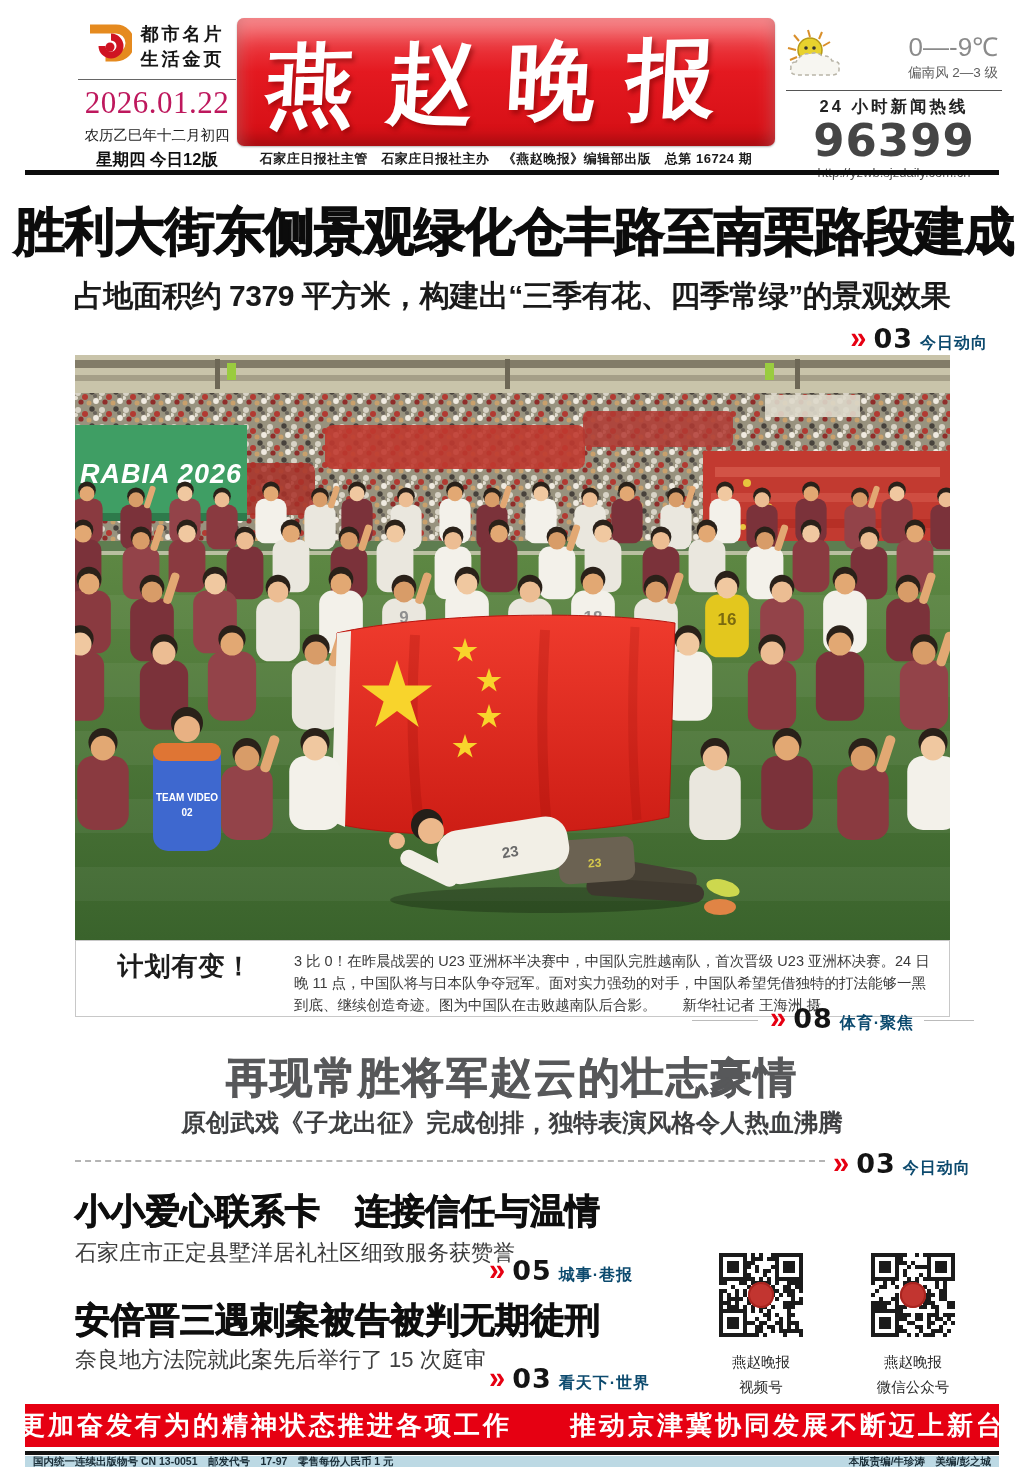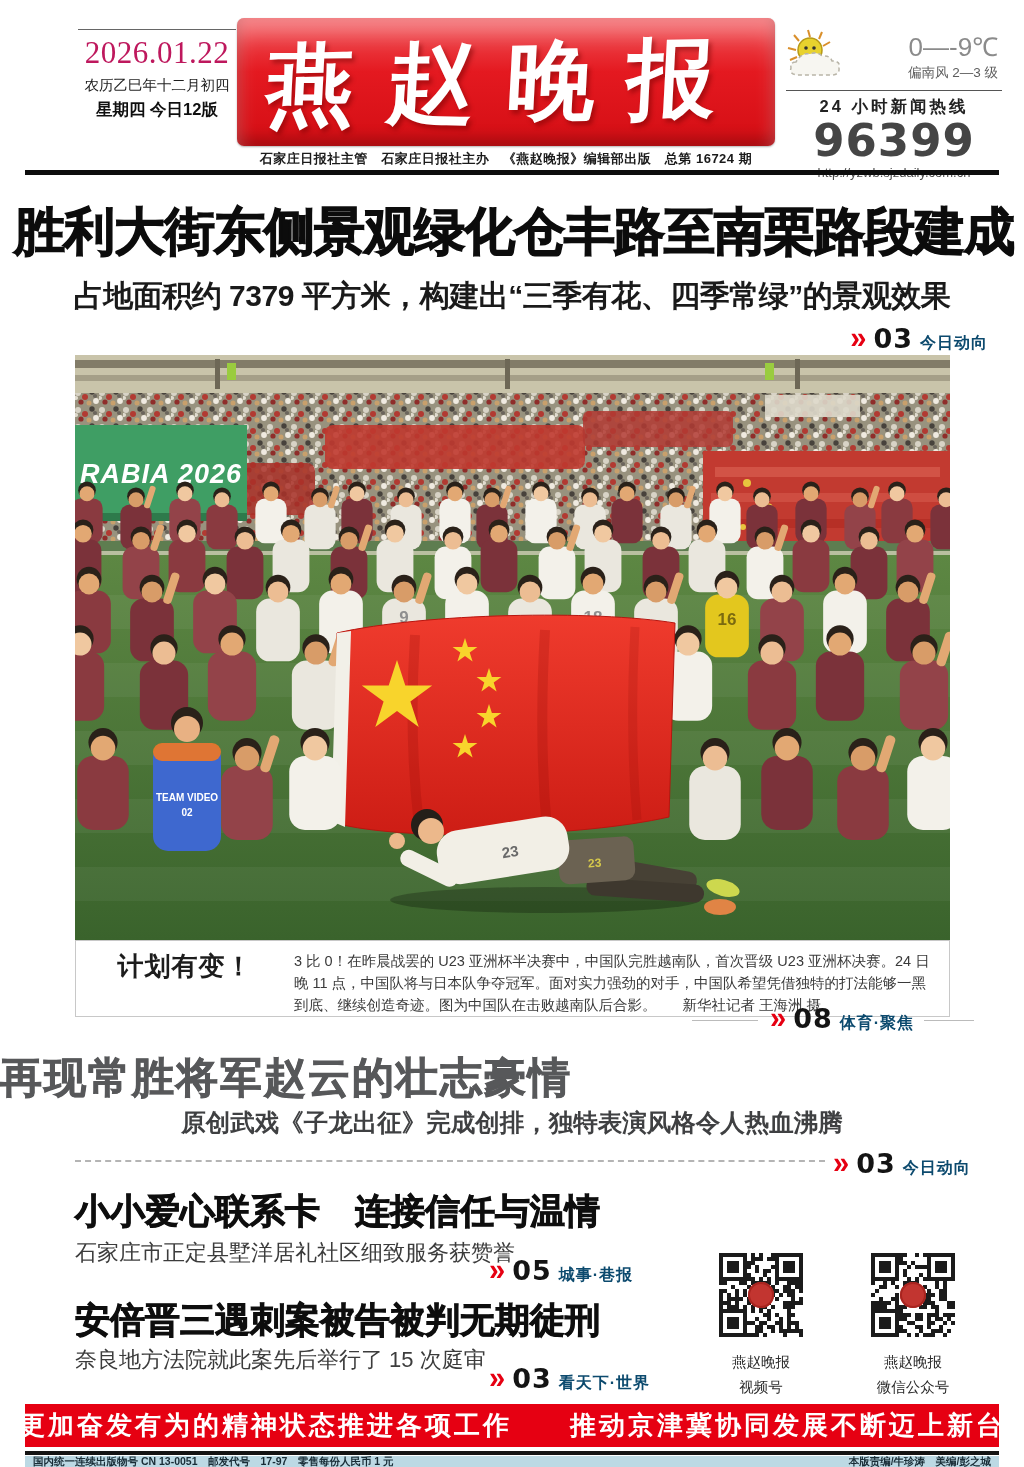--- a/index.html
+++ b/index.html
@@ -66,21 +66,21 @@
 
   
   .caption{left:75px;top:940px;width:875px;height:77px;border:1px solid #c8c8c8;
            box-sizing:border-box;display:flex;background:#fff;}
   .cap-title{width:218px;text-align:center;padding-top:7px;font-size:26px;font-weight:800;
              color:#1c1c1c;line-height:1.42;letter-spacing:1px;}
   .cap-body{flex:1;padding:9px 16px 0 0;font-size:14.5px;line-height:1.52;color:#3a3a3a;}
   .cap-credit{margin-left:26px;}
 
   
-  .s2-head{left:0;top:1050px;width:1024px;text-align:left;font-size:42px;font-weight:900;
+  .s2-head{left:0;top:1050px;width:1024px;text-align:center;font-size:42px;font-weight:900;
            color:#57585a;letter-spacing:2px;-webkit-text-stroke:.8px #57585a;white-space:nowrap;}
   .s2-sub{left:0;top:1106px;width:1024px;text-align:center;font-size:24.5px;font-weight:600;
           color:#3f4042;white-space:nowrap;}
   .dash{left:75px;top:1160px;width:750px;border-top:2px dashed #b4b4b4;}
 
   
   .story-head{position:absolute;left:75px;font-size:35px;font-weight:900;color:#0e0e0e;
               -webkit-text-stroke:.9px #0e0e0e;letter-spacing:0;white-space:nowrap;}
   .story-sub{position:absolute;left:75px;font-size:22px;font-weight:500;color:#3c3c3c;white-space:nowrap;}
   .s3-head{top:1188px;} .s3-sub{top:1238px;}
@@ -104,20 +104,33 @@
   .footer{left:25px;top:1456px;width:974px;height:11px;background:#bcd9e4;display:flex;
           align-items:center;justify-content:space-between;padding:1px 8px;box-sizing:border-box;
           font-size:10.5px;font-weight:700;color:#182c36;}
 </style>
 </head>
 <body>
 
 <div class="page">
 
   <div class="abs hdr-left">
+    <div class="logo-row">
+      <span>
+        <svg width="42" height="44" viewBox="0 0 42 44">
+          <path d="M4 6 h22 a14 14 0 0 1 0 28 h-6" fill="none" stroke="#e58a1f" stroke-width="9" stroke-linecap="square"></path>
+          <path d="M21 14 a9 9 0 1 1 -9 9" fill="none" stroke="#cf1322" stroke-width="7"></path>
+          <circle cx="20" cy="24" r="4.5" fill="#cf1322"></circle>
+        </svg>
+      </span>
+      <span class="logo-text">
+        <div>都市名片</div>
+        <div>生活金页</div>
+      </span>
+    </div>
     <div class="rule"></div>
     <div class="date">2026.01.22</div>
     <div class="lunar">农历乙巳年十二月初四</div>
     <div class="weekday">星期四 今日12版</div>
   </div>
 
   <div class="abs masthead">
     <span class="masthead-title">燕赵晚报</span>
   </div>
   <div class="abs publine">石家庄日报社主管　石家庄日报社主办　《燕赵晚报》编辑部出版　总第 16724 期</div>

